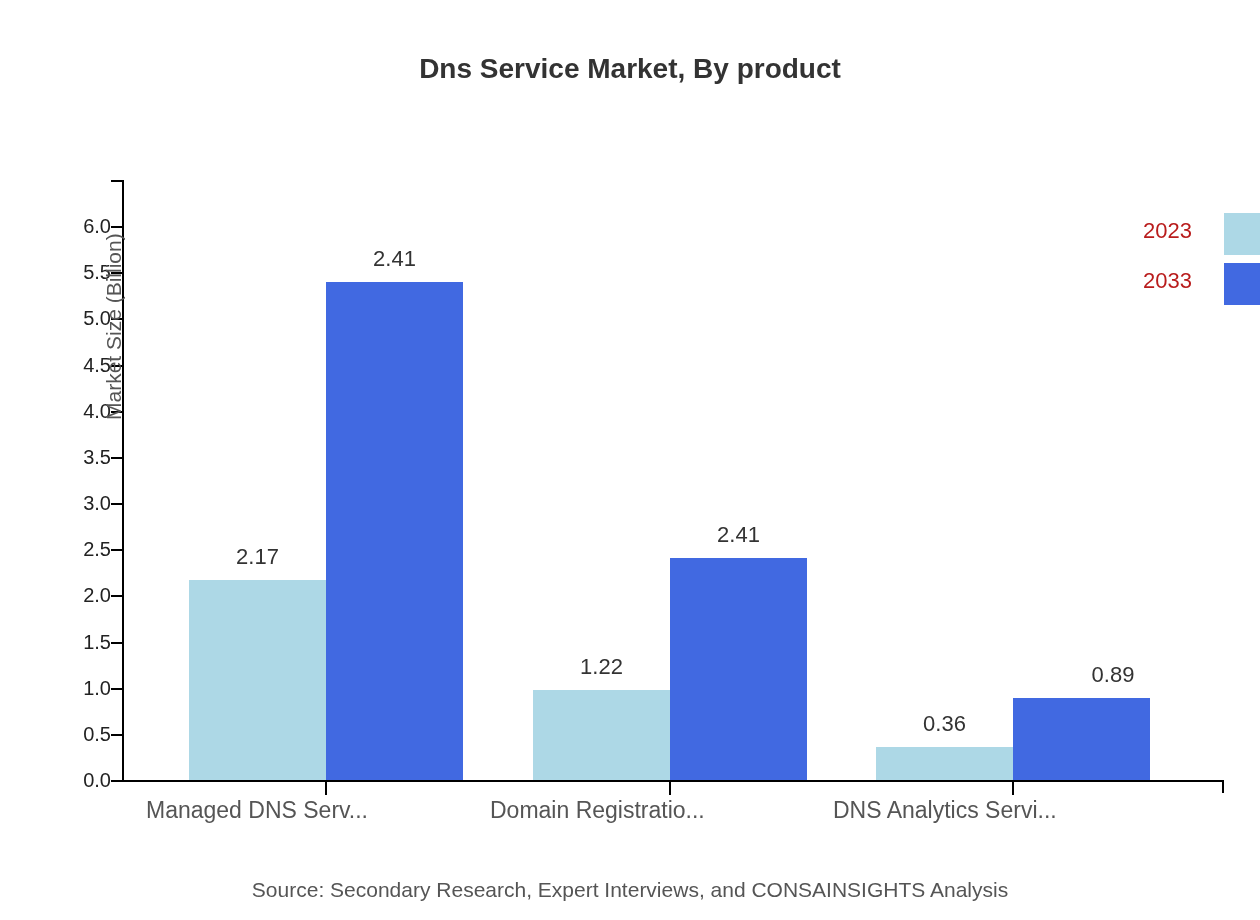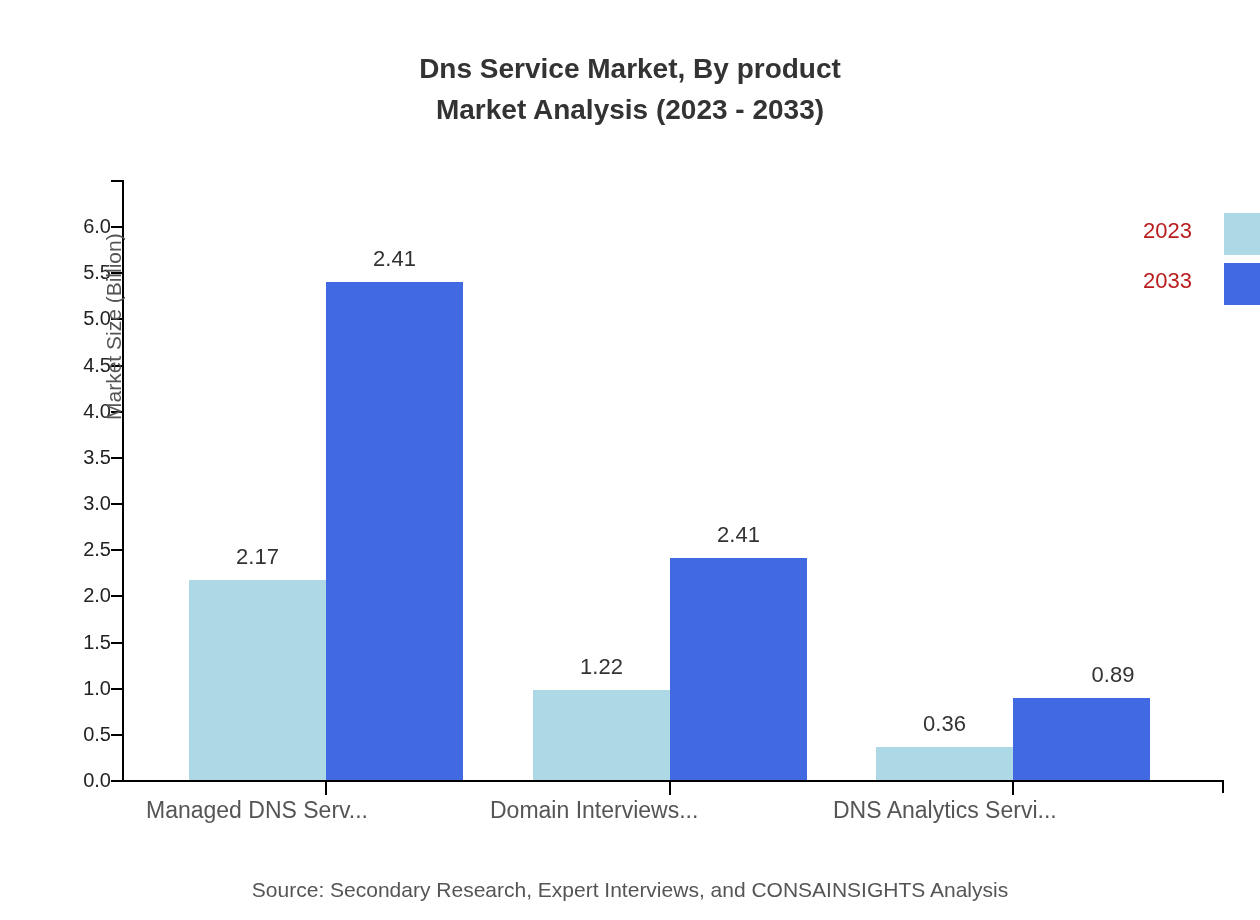--- a/index.html
+++ b/index.html
@@ -188,21 +188,20 @@
     white-space: nowrap;
   }
 </style>
 </head>
 <body>
 
 <div id="chart-root">
 
   <div class="chart-title">
     <span>Dns Service Market, By product</span>
-    <span class="line2">Market Analysis (2023 - 2033)</span>
   </div>
 
   <div class="plot-area">
 
     <div class="y-spine"></div>
     <div class="y-topcap"></div>
     <div class="x-spine"></div>
     <div class="x-endcap"></div>
 
     <div id="y-axis-group">
@@ -230,21 +229,21 @@
         <div class="y-tick-label" style="top: 138.462px;">5.0</div>
         <div class="y-tick" style="top: 92.3077px;"></div>
         <div class="y-tick-label" style="top: 92.3077px;">5.5</div>
         <div class="y-tick" style="top: 46.1538px;"></div>
         <div class="y-tick-label" style="top: 46.1538px;">6.0</div>
       </div>
     <div id="x-axis-group">
         <div class="x-tick" style="left: 203px;"></div>
         <div class="x-tick-label" style="left: 24px;">Managed DNS Serv...</div>
         <div class="x-tick" style="left: 547px;"></div>
-        <div class="x-tick-label" style="left: 368px;">Domain Interviews...</div>
+        <div class="x-tick-label" style="left: 368px;">Domain Registratio...</div>
         <div class="x-tick" style="left: 890px;"></div>
         <div class="x-tick-label" style="left: 711px;">DNS Analytics Servi...</div>
       </div>
     <div id="bars-group">
         <div class="bar" style="left: 67px; width: 137px; height: 200.308px; background: rgb(173, 216, 230);"></div>
         <div class="bar-label" style="left: 35.5px; top: 363.692px;">2.17</div>
         <div class="bar" style="left: 411px; width: 137px; height: 89.5385px; background: rgb(173, 216, 230);"></div>
         <div class="bar-label" style="left: 379.5px; top: 474.462px;">1.22</div>
         <div class="bar" style="left: 754px; width: 137px; height: 33.2308px; background: rgb(173, 216, 230);"></div>
         <div class="bar-label" style="left: 722.5px; top: 530.769px;">0.36</div>

